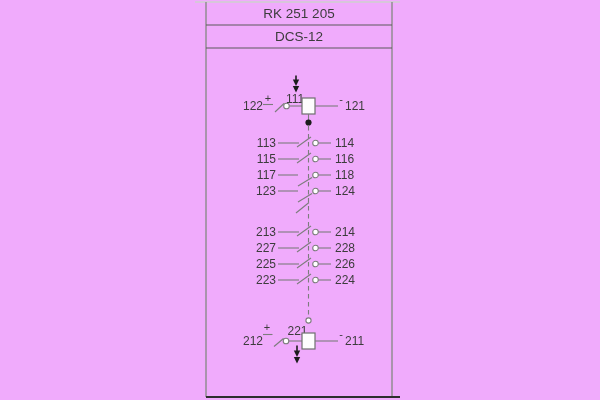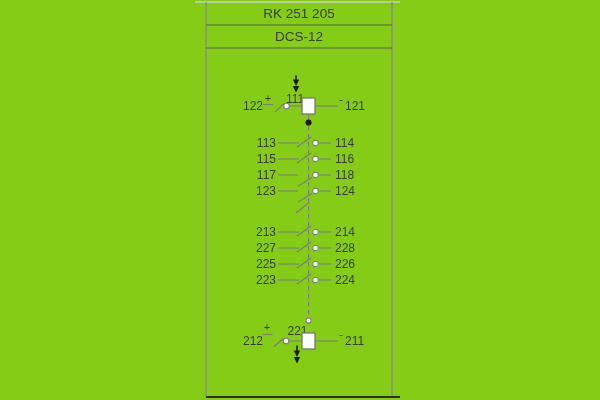--- a/index.html
+++ b/index.html
@@ -1,16 +1,16 @@
 <!DOCTYPE html>
 <html><head>
 <meta charset="utf-8">
 <style>
   html,body{margin:0;padding:0;background:#ffffff;}
-  .stage{position:relative;width:600px;height:400px;background:#84cc16;overflow:hidden;
+  .stage{position:relative;width:600px;height:400px;background:#f0abfc;overflow:hidden;
          font-family:"Liberation Sans", sans-serif;}
   svg{position:absolute;left:0;top:0;}
   .wire{stroke:#7d7d7d;stroke-width:1.1;fill:none;}
   .dash{stroke:#7d7d7d;stroke-width:1.1;fill:none;stroke-dasharray:4.5,3.5;}
   .node{fill:#ffffff;stroke:#7d7d7d;stroke-width:1.1;}
   .solid-node{fill:#1c1c1c;stroke:none;}
   .arrow{fill:#1c1c1c;stroke:none;}
   .arrow-stem{stroke:#1c1c1c;stroke-width:1.6;}
   .coilbox{fill:#fdfdfd;stroke:#6f6f6f;stroke-width:1.2;}
   .lbl{fill:#3c3c3c;font-size:12px;}

